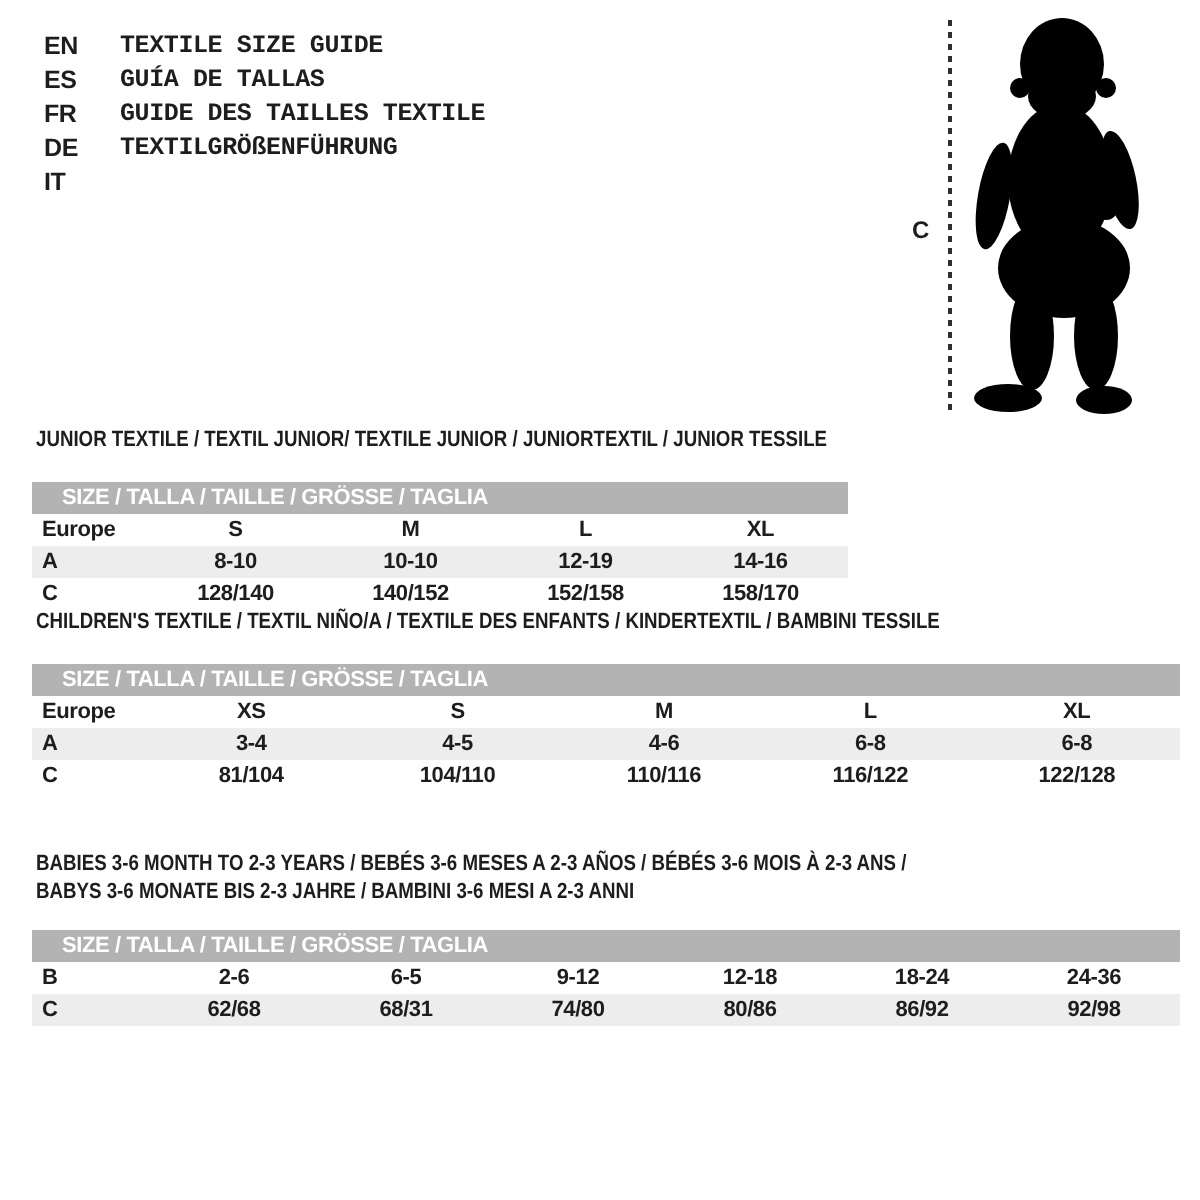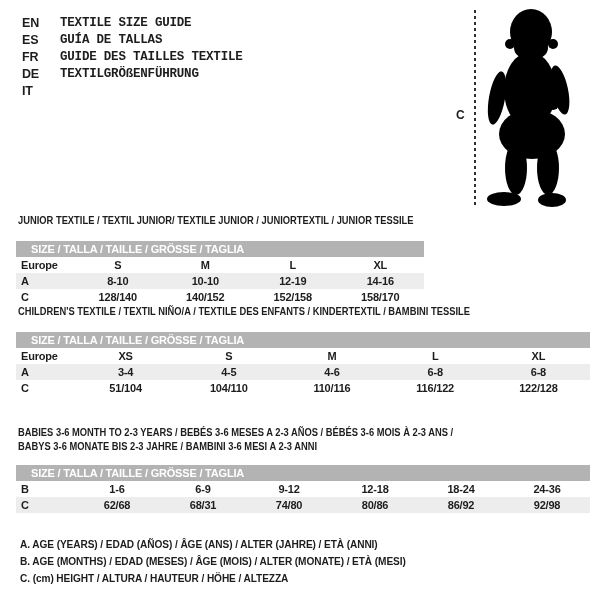--- a/index.html
+++ b/index.html
@@ -163,21 +163,21 @@
         <tr class="alt">
           <td class="cell lab">A</td>
           <td class="cell">3-4</td>
           <td class="cell">4-5</td>
           <td class="cell">4-6</td>
           <td class="cell">6-8</td>
           <td class="cell">6-8</td>
         </tr>
         <tr>
           <td class="cell lab">C</td>
-          <td class="cell">51/104</td>
+          <td class="cell">81/104</td>
           <td class="cell">104/110</td>
           <td class="cell">110/116</td>
           <td class="cell">116/122</td>
           <td class="cell">122/128</td>
         </tr>
       </tbody>
     </table>
   </section>
 
   <section class="size-section sec-babies">
@@ -196,39 +196,34 @@
           <col>
         </colgroup>
       <thead>
         <tr>
           <th class="size-bar" colspan="7">SIZE / TALLA / TAILLE / GRÖSSE / TAGLIA</th>
         </tr>
       </thead>
       <tbody>
         <tr>
           <td class="cell lab">B</td>
-          <td class="cell">1-6</td>
-          <td class="cell">6-9</td>
+          <td class="cell">2-6</td>
+          <td class="cell">6-5</td>
           <td class="cell">9-12</td>
           <td class="cell">12-18</td>
           <td class="cell">18-24</td>
           <td class="cell">24-36</td>
         </tr>
         <tr class="alt">
           <td class="cell lab">C</td>
           <td class="cell">62/68</td>
           <td class="cell">68/31</td>
           <td class="cell">74/80</td>
           <td class="cell">80/86</td>
           <td class="cell">86/92</td>
           <td class="cell">92/98</td>
         </tr>
       </tbody>
     </table>
   </section>
 
-  <div class="notes">
-    <div class="note-line">A. AGE (YEARS) / EDAD (AÑOS) / ÂGE (ANS) / ALTER (JAHRE) / ETÀ (ANNI)</div>
-    <div class="note-line">B. AGE (MONTHS) / EDAD (MESES) / ÂGE (MOIS) / ALTER (MONATE) / ETÀ (MESI)</div>
-    <div class="note-line">C. (cm) HEIGHT / ALTURA / HAUTEUR / HÖHE / ALTEZZA</div>
-  </div>
 
 </div>
 
 </body></html>

